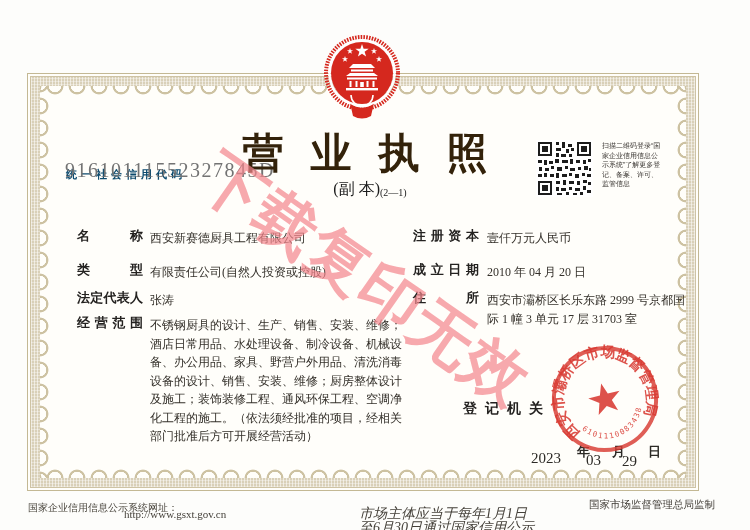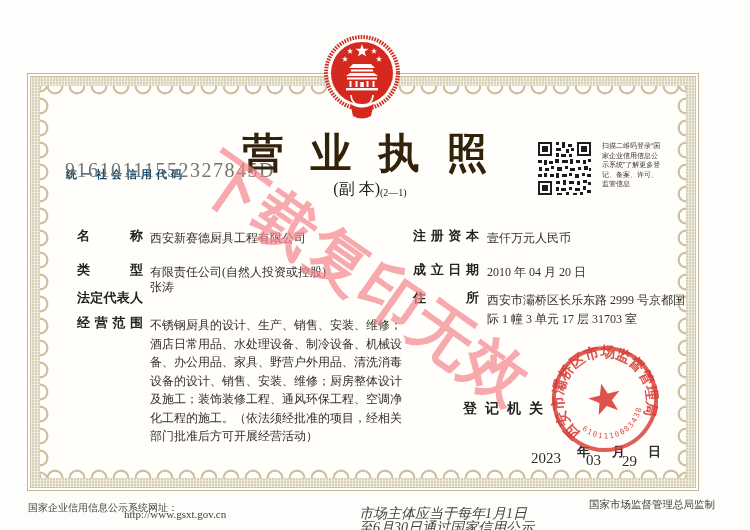--- a/index.html
+++ b/index.html
@@ -186,21 +186,21 @@
 </div>
 <div class="qr-caption">扫描二维码登录“国家企业信用信息公示系统”了解更多登记、备案、许可、监管信息</div>
 
 <div class="f-label lcol" style="top:227px">名称</div>
 <div class="f-value lcol" style="top:229px">西安新赛德厨具工程有限公司</div>
 
 <div class="f-label lcol" style="top:261px">类型</div>
 <div class="f-value lcol" style="top:263px">有限责任公司(自然人投资或控股)</div>
 
 <div class="f-label lcol" style="top:289px">法定代表人</div>
-<div class="f-value lcol" style="top:278px">张涛</div>
+<div class="f-value lcol" style="top:291px">张涛</div>
 
 <div class="f-label lcol" style="top:314px">经营范围</div>
 <div class="f-value lcol" style="top:316px">不锈钢厨具的设计、生产、销售、安装、维修；酒店日常用品、水处理设备、制冷设备、机械设备、办公用品、家具、野营户外用品、清洗消毒设备的设计、销售、安装、维修；厨房整体设计及施工；装饰装修工程、通风环保工程、空调净化工程的施工。（依法须经批准的项目，经相关部门批准后方可开展经营活动）</div>
 
 <div class="f-label rcol" style="top:227px">注册资本</div>
 <div class="f-value rcol" style="top:229px">壹仟万元人民币</div>
 
 <div class="f-label rcol" style="top:261px">成立日期</div>
 <div class="f-value rcol" style="top:263px">2010 年 04 月 20 日</div>
 

